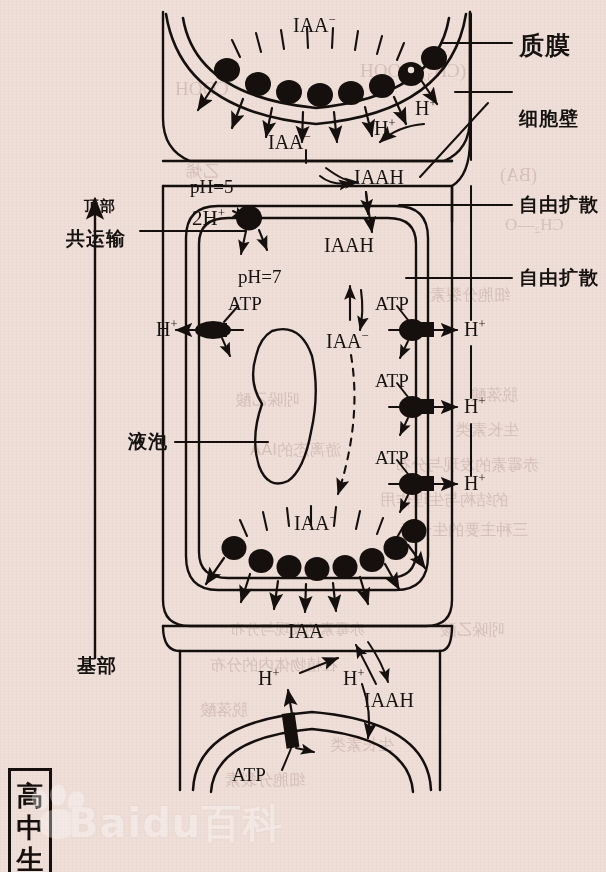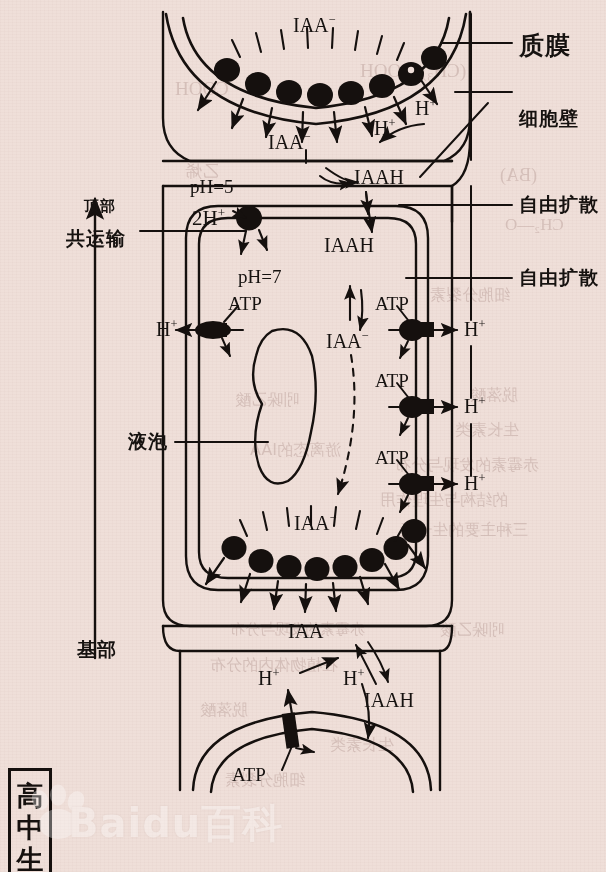--- a/index.html
+++ b/index.html
@@ -345,21 +345,21 @@
   <div class="lbl sci" style="left:288px;top:620px;font-size:20px;">IAA<span class="sup">−</span></div>
 
   <div class="lbl sci" style="left:258px;top:667px;font-size:20px;">H<span class="sup">+</span></div>
   <div class="lbl sci" style="left:343px;top:667px;font-size:20px;">H<span class="sup">+</span></div>
   <div class="lbl sci" style="left:364px;top:690px;font-size:20px;">IAAH</div>
   <div class="lbl sci" style="left:232px;top:765px;font-size:19px;">ATP</div>
 
   <div class="lbl cn" style="left:84px;top:157px;font-size:15px;margin-top:42px;">顶部</div>
   <div class="lbl cn" style="left:66px;top:221px;font-size:19px;margin-top:8px;">共运输</div>
   <div class="lbl cn" style="left:128px;top:432px;font-size:19px;">液泡</div>
-  <div class="lbl cn" style="left:77px;top:640px;font-size:19px;">基部</div>
+  <div class="lbl cn" style="left:77px;top:656px;font-size:19px;">基部</div>
 
   <div class="lbl cn" style="left:519px;top:33px;font-size:25px;">质膜</div>
   <div class="lbl cn" style="left:519px;top:82px;font-size:19px;margin-top:27px;">细胞壁</div>
   <div class="lbl cn" style="left:519px;top:195px;font-size:19px;">自由扩散</div>
   <div class="lbl cn" style="left:519px;top:268px;font-size:19px;">自由扩散</div>
 
   <div id="hs-box"></div>
   <div id="hs-text">高中生</div>
 
   <div id="watermark">

